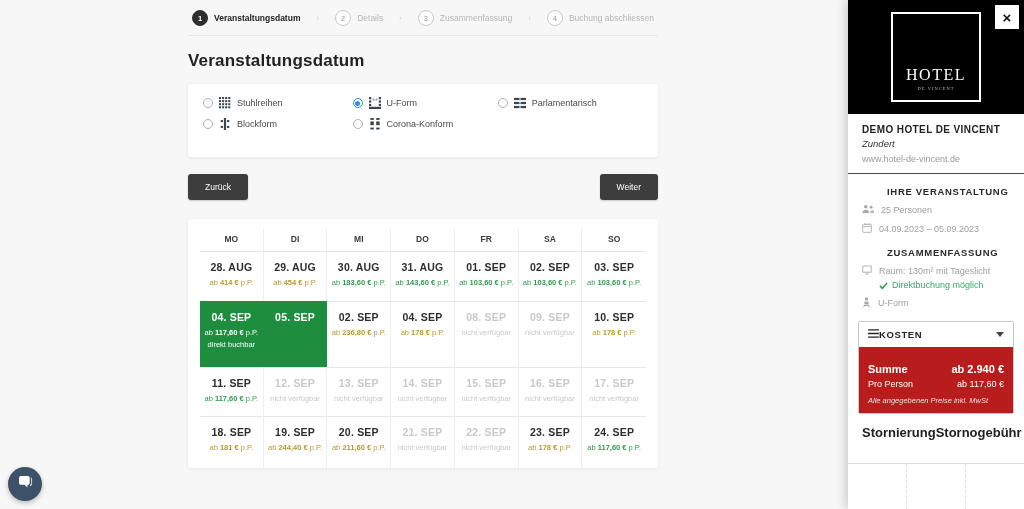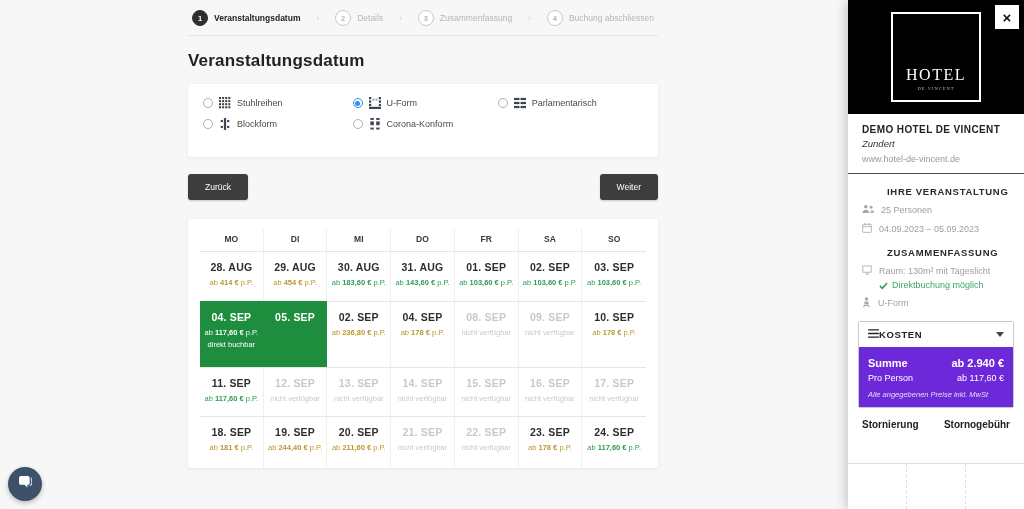--- a/index.html
+++ b/index.html
@@ -139,27 +139,27 @@
   .green-inline { display:flex; gap:4px; align-items:center; color:#3aa76d; font-size:9px; margin-left:17px; margin-top:3px; }
   .green-inline .row-icon { color:#2e9c51; display:inline-flex; }
 
   .kosten { margin:11px 10px 0; border:1px solid #c9c9c9; border-radius:2px; }
   .kosten-head {
     display:flex; align-items:center; padding:7px 9px;
     font-size:9.5px; font-weight:bold; letter-spacing:.6px; color:#222; cursor:pointer;
     background:#fff;
   }
   .kosten-caret { margin-left:auto; color:#444; display:inline-flex; }
-  .kosten-body { background:#6d28d9; color:#fff; padding:10px 9px 8px; }
+  .kosten-body { background:#b91c1c; color:#fff; padding:16px 9px 8px; }
   .kosten-row { display:flex; justify-content:space-between; align-items:baseline; }
   .kosten-row.big { font-size:11px; font-weight:bold; }
   .kosten-row.small { font-size:9px; margin-top:4px; }
   .kosten-note { font-size:7.5px; font-style:italic; color:#e0e0e0; margin-top:7px; }
 
-  .storno { margin:11px 14px 0; font-size:10px; }
+  .storno { margin:11px 14px 0; font-size:13px; }
   .storno-head { display:flex; justify-content:space-between; font-weight:bold; color:#222; margin-bottom:4px; }
   .storno-row { display:flex; justify-content:space-between; margin-top:3px; }
   .storno-row .s-label { color:#8f8f8f; }
   .storno-row .s-value { color:#555; }
   .storno-row .s-value.italic { font-style:italic; }
 
   .side-footer {
     margin-top:auto; border-top:1px solid #ddd; display:flex; height:46px; flex:0 0 auto;
   }
   .foot-btn {

